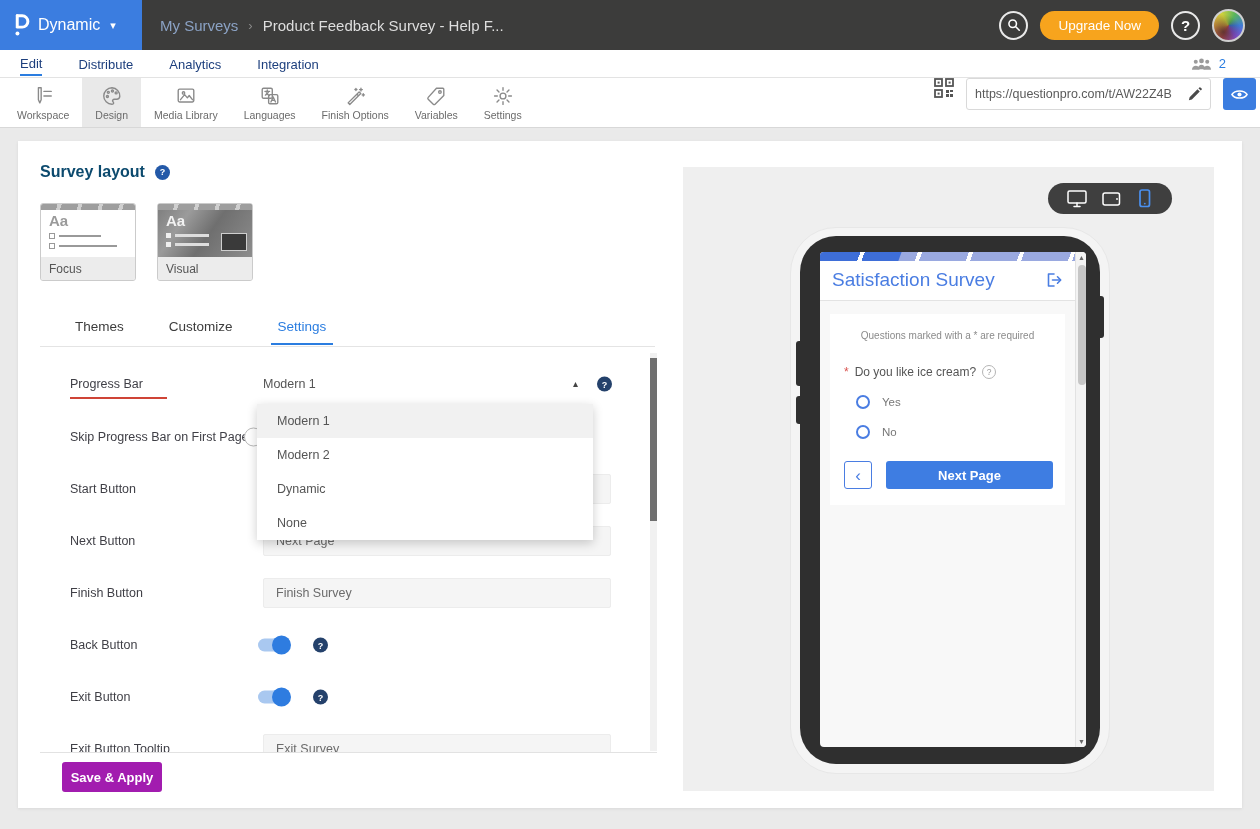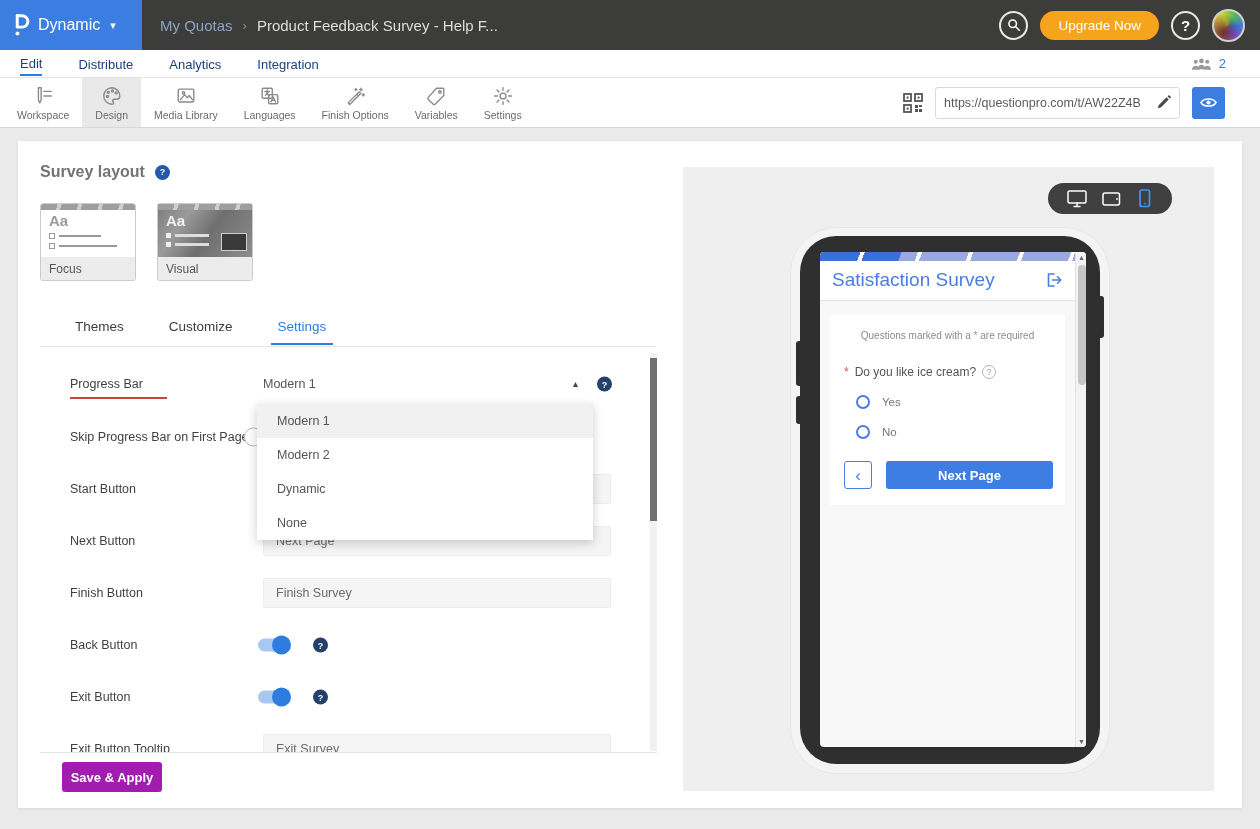--- a/index.html
+++ b/index.html
@@ -36,35 +36,35 @@
   .nav-right { margin-left:auto; display:flex; align-items:center; gap:7px; }
   .nav-count { color:#2b7de0; font-size:13px; }
 
   
   .toolbar { height:50px; background:#fff; border-bottom:1px solid #d8d8d8; display:flex; align-items:stretch; padding-left:4px; }
   .tool { display:flex; flex-direction:column; align-items:center; justify-content:center; gap:2px;
           padding:0 13px; cursor:pointer; }
   .tool.active { background:#e9e9e9; }
   .tool-label { font-size:10.5px; color:#6b6b6b; white-space:nowrap; }
   .tool svg { stroke:#8a8a8a; fill:none; stroke-width:1.5; stroke-linecap:round; stroke-linejoin:round; }
-  .toolbar-right { margin-left:auto; display:flex; align-items:center; gap:12px; padding-right:35px; }
+  .toolbar-right { margin-left:auto; display:flex; gap:12px; padding-right:4px; }
   .qr { cursor:pointer; display:flex; }
   .url-box { width:245px; height:32px; border:1px solid #d9d9d9; border-radius:3px; display:flex;
              align-items:center; padding:0 8px; gap:6px; background:#fff; }
   .url-input { border:none; outline:none; flex:1; font-size:12.5px; color:#5a5a5a; font-family:inherit; min-width:0; }
   .eye-btn { width:33px; height:32px; background:#3b7de0; border:none; border-radius:3px; cursor:pointer;
              display:flex; align-items:center; justify-content:center; }
 
   
   .page { position:relative; height:701px; padding:13px 18px 21px; }
   .card { position:relative; background:#fff; height:667px; box-shadow:0 1px 3px rgba(0,0,0,.08); }
 
   
   .section-title { left:22px; top:22px; display:flex; align-items:center; gap:10px; }
-  .section-title h1 { font-size:16px; color:#737373; font-weight:bold; }
+  .section-title h1 { font-size:16px; color:#0c4a6e; font-weight:bold; }
   .help-dot { width:15px; height:15px; border-radius:50%; background:#2359a8; color:#fff; font-size:9px;
               font-weight:bold; display:inline-flex; align-items:center; justify-content:center; cursor:pointer; flex:none; }
 
   .layout-cards { left:22px; top:62px; display:flex; gap:21px; }
   .lcard { width:96px; border:1px solid #cbcbcb; border-radius:3px; overflow:hidden; cursor:pointer; background:#f2f2f2; }
   .lcard.selected { border:2px solid #2b7de0; }
   .lthumb { height:53px; position:relative; background:#fff; }
   .lcard-label { height:23px; display:flex; align-items:center; padding-left:8px; font-size:12px; color:#555; background:#ececec; }
   .lcard.selected .lcard-label { background:#2b7de0; color:#fff; font-weight:bold; }
   .classic-thumb { padding:6px 8px; display:flex; flex-direction:column; gap:3px; }
@@ -165,21 +165,21 @@
       <svg width="17" height="24" viewBox="0 0 24 32">
         <path d="M6 3 h7 a8 8 0 0 1 0 16 h-5" fill="none" stroke="#fff" stroke-width="4.2" stroke-linecap="round"></path>
         <path d="M6 3 v16" stroke="#fff" stroke-width="4.2" stroke-linecap="round"></path>
         <circle cx="6.3" cy="28" r="2.8" fill="#fff"></circle>
       </svg>
     </span>
     <span class="logo-text">Dynamic</span>
     <span class="logo-caret">▾</span>
   </div>
   <div class="crumbs">
-    <span class="crumb-parent">My Quotas</span>
+    <span class="crumb-parent">My Surveys</span>
     <span class="crumb-sep">›</span>
     <span class="crumb-current">Product Feedback Survey - Help F...</span>
   </div>
   <div class="topbar-right">
     <span class="ring">
       <span style="display:flex">
         <svg width="14" height="14" viewBox="0 0 16 16">
             <circle cx="6.5" cy="6.5" r="4.3" fill="none" stroke="#fff" stroke-width="1.8"></circle>
             <path d="M10 10 L14 14" stroke="#fff" stroke-width="1.8" stroke-linecap="round"></path>
           </svg>

